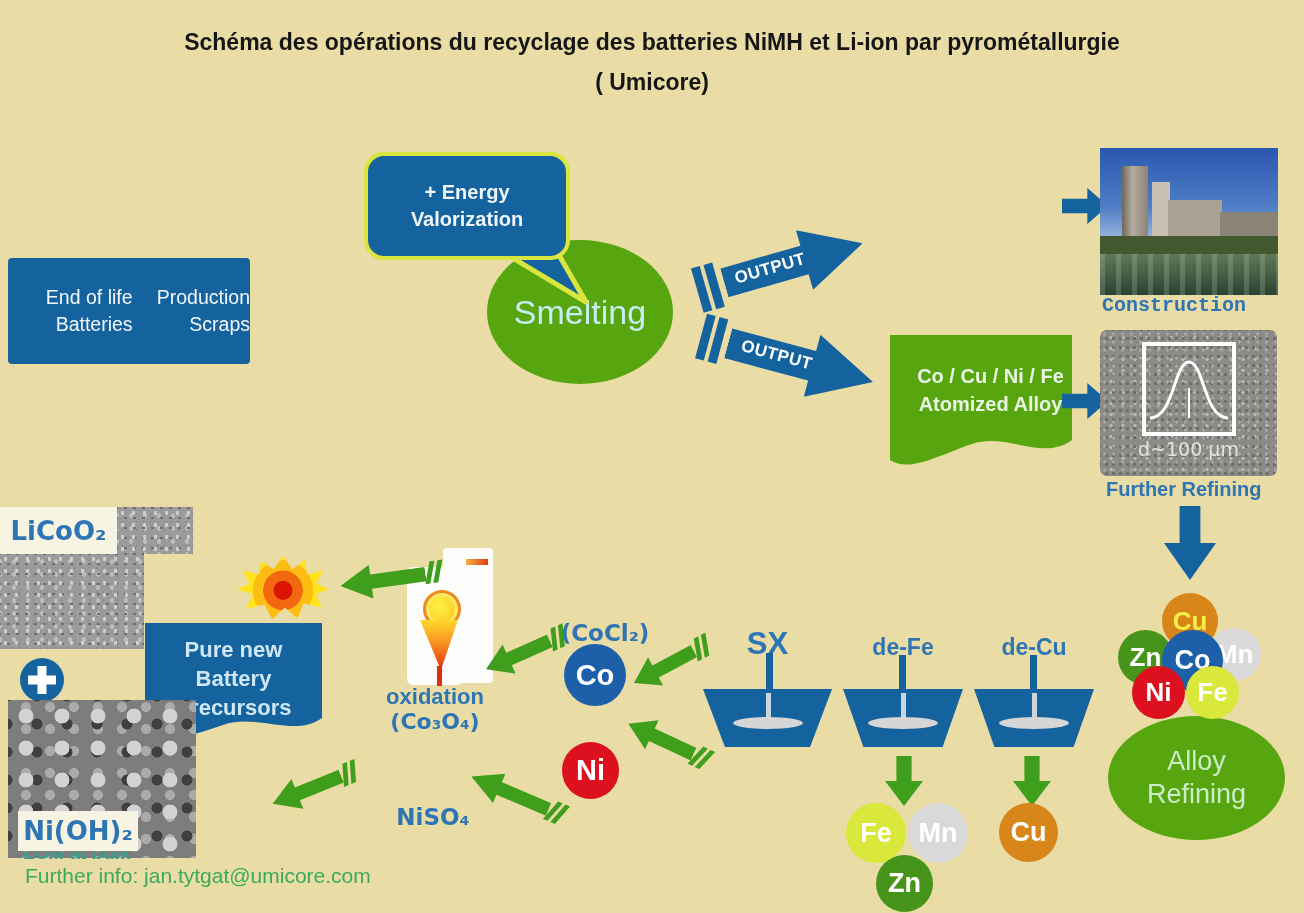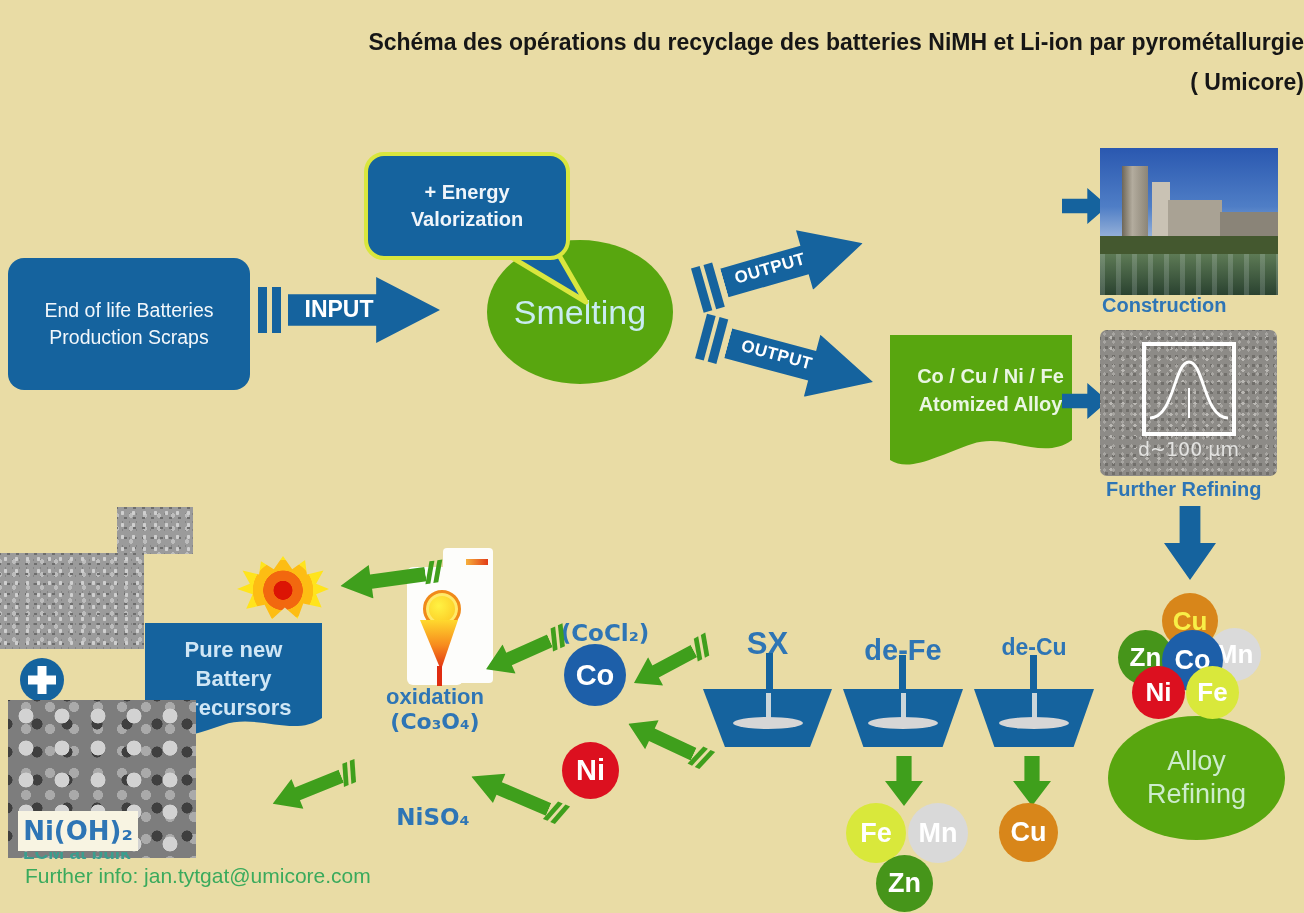--- a/index.html
+++ b/index.html
@@ -8,25 +8,25 @@
     background:#e9dca5;
     font-family:"Liberation Sans", sans-serif;
     --blue:#15639e; --green:#58a60f; --agreen:#3f9f1c; --lblue:#2e75b5;
     --bubble-border:#d9e63e; --footer-green:#3aaa5c;
   }
   .abs{position:absolute;}
   .chem{font-family:"DejaVu Sans","Liberation Sans",sans-serif;}
   .ctr{display:flex;align-items:center;justify-content:center;text-align:right;}
 
   
-  .title{left:0;top:22px;width:1304px;text-align:right;color:#161616;font-weight:bold;font-size:23px;line-height:40px;}
-
-  
-  .src-box{left:8px;top:258px;width:242px;height:132px;background:var(--blue);border-radius:16px;
-    color:#f2f7fb;font-size:19.5px;line-height:27px;flex-direction:column;}
+  .title{left:0;top:22px;width:1304px;text-align:center;color:#161616;font-weight:bold;font-size:23px;line-height:40px;}
+
+  
+  .src-box{left:8px;top:258px;width:242px;height:106px;background:var(--blue);border-radius:4px;
+    color:#f2f7fb;font-size:19.5px;line-height:27px;flex-direction:row;}
 
   
   .harrow{position:absolute;}
   .harrow .bar{position:absolute;width:9px;background:var(--blue);}
   .harrow .shaft{position:absolute;background:var(--blue);
     clip-path:polygon(0 26%,58% 26%,58% 0,100% 50%,58% 100%,58% 74%,0 74%);}
   .harrow .albl{position:absolute;color:#fff;font-weight:bold;text-align:center;}
 
   
   .bubble{left:364px;top:152px;width:198px;height:100px;background:var(--blue);
@@ -123,26 +123,20 @@
   <div class="abs title">
     <div>Schéma des opérations du recyclage des batteries NiMH et Li-ion par pyrométallurgie</div>
     <div>( Umicore)</div>
   </div>
 
   <div class="abs src-box ctr">
     <div>End of life Batteries</div>
     <div>Production Scraps</div>
   </div>
 
-  <div class="harrow" style="left:258px;top:277px;width:182px;height:66px;">
-    <div class="bar" style="left:0;top:10px;height:46px;"></div>
-    <div class="bar" style="left:14px;top:10px;height:46px;"></div>
-    <div class="shaft" style="left:30px;top:0;width:152px;height:66px;"></div>
-    <div class="albl" style="left:36px;top:19px;width:90px;font-size:23px;">INPUT</div>
-  </div>
 
   <div class="abs bubble ctr">
     <div>+ Energy</div>
     <div>Valorization</div>
   </div>
   <svg class="abs bubble-tail" width="102" height="62">
     <path d="M6 2 L66 4 L96 56 Z" fill="#15639e" stroke="#d9e63e" stroke-width="5" stroke-linejoin="round"></path>
   </svg>
 
   <div class="abs ellipse smelting ctr">
@@ -168,21 +162,21 @@
   <div class="abs photo" style="left:1100px;top:148px;width:178px;height:147px;">
     <div class="abs" style="inset:0;background:linear-gradient(180deg,#2a58b0 0%,#4f7ec6 40%,#93afd8 60%,#b9c9e2 66%,#b9c9e2 100%);"></div>
     <div class="abs" style="left:22px;top:18px;width:26px;height:78px;background:linear-gradient(90deg,#6e6759,#b3ac9e 40%,#8c8577);"></div>
     <div class="abs" style="left:52px;top:34px;width:18px;height:58px;background:#c9c2b4;"></div>
     <div class="abs" style="left:68px;top:52px;width:54px;height:42px;background:#a9a294;"></div>
     <div class="abs" style="left:120px;top:64px;width:58px;height:30px;background:#8a8478;"></div>
     <div class="abs" style="left:0;top:88px;width:178px;height:22px;background:#44582f;"></div>
     <div class="abs" style="left:0;top:106px;width:178px;height:41px;background:linear-gradient(180deg,#5d7a55,#2a4230);"></div>
     <div class="abs" style="left:0;top:106px;width:178px;height:41px;background:repeating-linear-gradient(90deg,rgba(225,233,238,.18) 0 5px,rgba(0,0,0,0) 5px 16px);"></div>
   </div>
-  <div class="abs caption" style="left:1102px;top:294px;width:178px;">Construction</div>
+  <div class="abs caption" style="left:1102px;top:294px;width:178px;font-family:Liberation Mono, monospace;">Construction</div>
 
   <div class="flag" style="left:890px;top:335px;width:201px;height:140px;">
     <svg width="182" height="140" viewBox="0 0 182 140" preserveAspectRatio="none">
       <path d="M0 0 H182 V105 C152 127 117 97 82 109 C49 120 20 138 0 125 Z" fill="#58a60f"></path>
     </svg>
     <div class="ftxt ctr">
       <div>Co / Cu / Ni / Fe</div>
       <div>Atomized Alloy</div>
     </div>
   </div>
@@ -216,21 +210,21 @@
     <div>Refining</div>
   </div>
 
   <div class="vlabel" style="left:703px;top:626px;width:129px;font-size:31px;">SX</div>
   <div class="rodup" style="left:766px;top:653px;height:38px;"></div>
   <div class="vessel" style="left:703px;top:689px;width:129px;height:58px;">
     <div class="stir"></div>
     <div class="paddle"></div>
   </div>
 
-  <div class="vlabel" style="left:843px;top:634px;width:120px;font-size:29px;">de-Fe</div>
+  <div class="vlabel" style="left:843px;top:634px;width:120px;font-size:23px;">de-Fe</div>
   <div class="rodup" style="left:899px;top:655px;height:36px;"></div>
   <div class="vessel" style="left:843px;top:689px;width:120px;height:58px;">
     <div class="stir"></div>
     <div class="paddle"></div>
   </div>
 
   <div class="vlabel" style="left:974px;top:634px;width:120px;font-size:23px;">de-Cu</div>
   <div class="rodup" style="left:1030px;top:655px;height:36px;"></div>
   <div class="vessel" style="left:974px;top:689px;width:120px;height:58px;">
     <div class="stir"></div>
@@ -301,20 +295,21 @@
     </svg>
     <div class="ptxt">
       <div>Pure new</div>
       <div>Battery</div>
       <div>Precursors</div>
     </div>
   </div>
 
   <div class="abs sem1" style="left:117px;top:507px;width:76px;height:47px;"></div>
   <div class="abs sem1" style="left:0;top:553px;width:144px;height:96px;"></div>
+  <div class="lblbox chem" style="left:0;top:507px;width:117px;height:47px;">LiCoO₂</div>
 
   <div class="abs plus"></div>
 
   <div class="abs sem2" style="left:8px;top:700px;width:188px;height:158px;"></div>
   <div class="lblbox chem" style="left:18px;top:811px;width:120px;height:40px;">Ni(OH)₂</div>
   <div class="abs clipwrap">
       <span>LCM at bulk</span>
     </div>
 
   <div class="abs footer">Further info: jan.tytgat@umicore.com</div>

